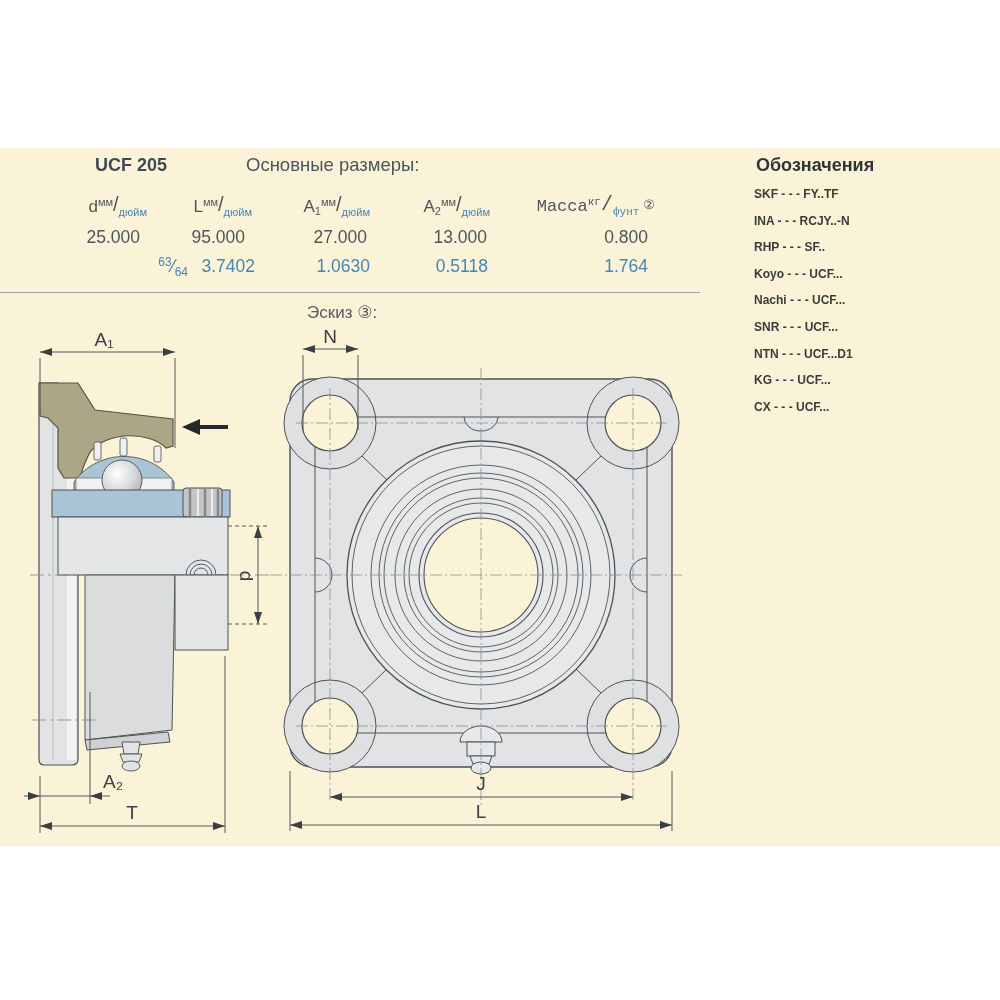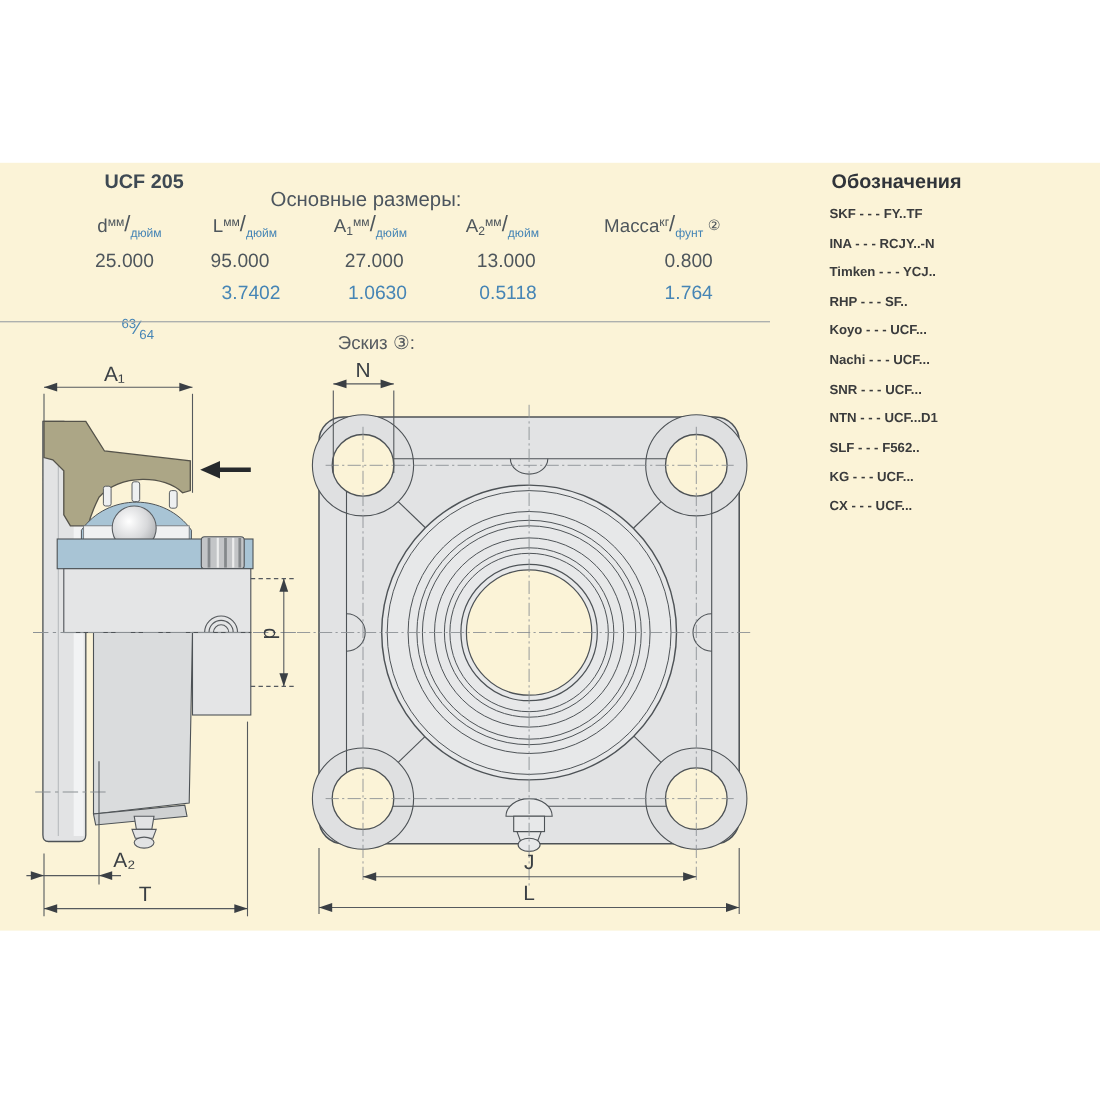--- a/index.html
+++ b/index.html
@@ -4,21 +4,21 @@
 <style>
   html,body{margin:0;padding:0;}
   body{
     width:1000px;height:1000px;position:relative;background:#ffffff;
     font-family:"Liberation Sans","DejaVu Sans",sans-serif;
     -webkit-font-smoothing:antialiased;
   }
   .panel{position:absolute;left:0;top:148px;width:1000px;height:698px;background:#fbf3d7;}
   .abs{position:absolute;}
   .model{left:95px;top:155px;font-size:18px;font-weight:bold;color:#3e4953;}
-  .tbl-title{left:246px;top:154px;font-size:18.5px;color:#4c555e;margin-top:16px;}
+  .tbl-title{left:246px;top:154px;font-size:18.5px;color:#4c555e;}
   .divider{left:0;top:292px;width:700px;height:1px;background:#9aa0a5;}
   .sketch{left:307px;top:302px;font-size:17px;color:#565b60;}
 
   .col{position:absolute;text-align:right;white-space:nowrap;}
   .hdr{font-size:17px;color:#4e565c;}
   .hsup{font-size:11px;position:relative;top:-6px;color:#4e565c;}
   .hslash{font-size:20px;color:#4e565c;position:relative;top:-1px;}
   .hsub{font-size:11px;position:relative;top:4px;color:#4685b5;}
   .lsub{font-size:11px;position:relative;top:3px;}
   .note{font-size:13px;color:#4e565c;position:relative;top:-2px;margin-left:4px;}
@@ -39,21 +39,21 @@
 
 <div class="panel"></div>
 
 <div class="abs model">UCF 205</div>
 <div class="abs tbl-title">Основные размеры:</div>
 
 <div class="col" style="right:853px;top:194px;">
   <span class="hdr">d</span><span class="hsup">мм</span><span class="hslash">/</span><span class="hsub">дюйм</span>
 </div>
 <div class="col vmm" style="right:860px;top:227px;">25.000</div>
-<div class="col vin" style="right:860px;top:256px;margin-top:32px;">
+<div class="col vin" style="right:812px;top:256px;">
   <span class="fsup">63</span><span>⁄</span><span class="fsub">64</span>
 </div>
 
 <div class="col" style="right:748px;top:194px;padding-left:36px;">
   <span class="hdr">L</span><span class="hsup">мм</span><span class="hslash">/</span><span class="hsub">дюйм</span>
 </div>
 <div class="col vmm" style="right:755px;top:227px;">95.000</div>
 <div class="col vin" style="right:745px;top:256px;">3.7402</div>
 
 <div class="col" style="right:630px;top:194px;">
@@ -61,40 +61,38 @@
 </div>
 <div class="col vmm" style="right:633px;top:227px;">27.000</div>
 <div class="col vin" style="right:630px;top:256px;">1.0630</div>
 
 <div class="col" style="right:510px;top:194px;margin-left:36px;">
   <span class="hdr">A</span><span class="hdr lsub">2</span><span class="hsup">мм</span><span class="hslash">/</span><span class="hsub">дюйм</span>
 </div>
 <div class="col vmm" style="right:513px;top:227px;">13.000</div>
 <div class="col vin" style="right:512px;top:256px;">0.5118</div>
 
-<div class="col" style="right:345px;top:194px;">
+<div class="col" style="right:345px;top:194px;font-family:Liberation Mono, monospace;">
   <span class="hdr">Масса</span><span class="hsup">кг</span><span class="hslash">/</span><span class="hsub">фунт</span><span class="note">②</span>
 </div>
 <div class="col vmm" style="right:352px;top:227px;">0.800</div>
 <div class="col vin" style="right:352px;top:256px;">1.764</div>
 
 <div class="abs divider"></div>
 <div class="abs sketch">Эскиз ③:</div>
 
 <div class="abs des-title">Обозначения</div>
 <div class="abs des-list">
   <div class="des-item">SKF - - - FY..TF</div>
   <div class="des-item">INA - - - RCJY..-N</div>
-  <div class="des-item">Timken - - - YCJ..</div>
   <div class="des-item">RHP - - - SF..</div>
   <div class="des-item">Koyo - - - UCF...</div>
   <div class="des-item">Nachi - - - UCF...</div>
   <div class="des-item">SNR - - - UCF...</div>
   <div class="des-item">NTN - - - UCF...D1</div>
-  <div class="des-item">SLF - - - F562..</div>
   <div class="des-item">KG - - - UCF...</div>
   <div class="des-item">CX - - - UCF...</div>
 </div>
 
 <svg class="abs" style="left:20px;top:330px;" width="260" height="530" viewBox="0 0 260 530">
   <defs>
     <radialGradient id="ballGrad" cx="38%" cy="35%" r="70%">
       <stop offset="0%" stop-color="#ffffff"></stop>
       <stop offset="60%" stop-color="#d8d9db"></stop>
       <stop offset="100%" stop-color="#aeb0b3"></stop>

